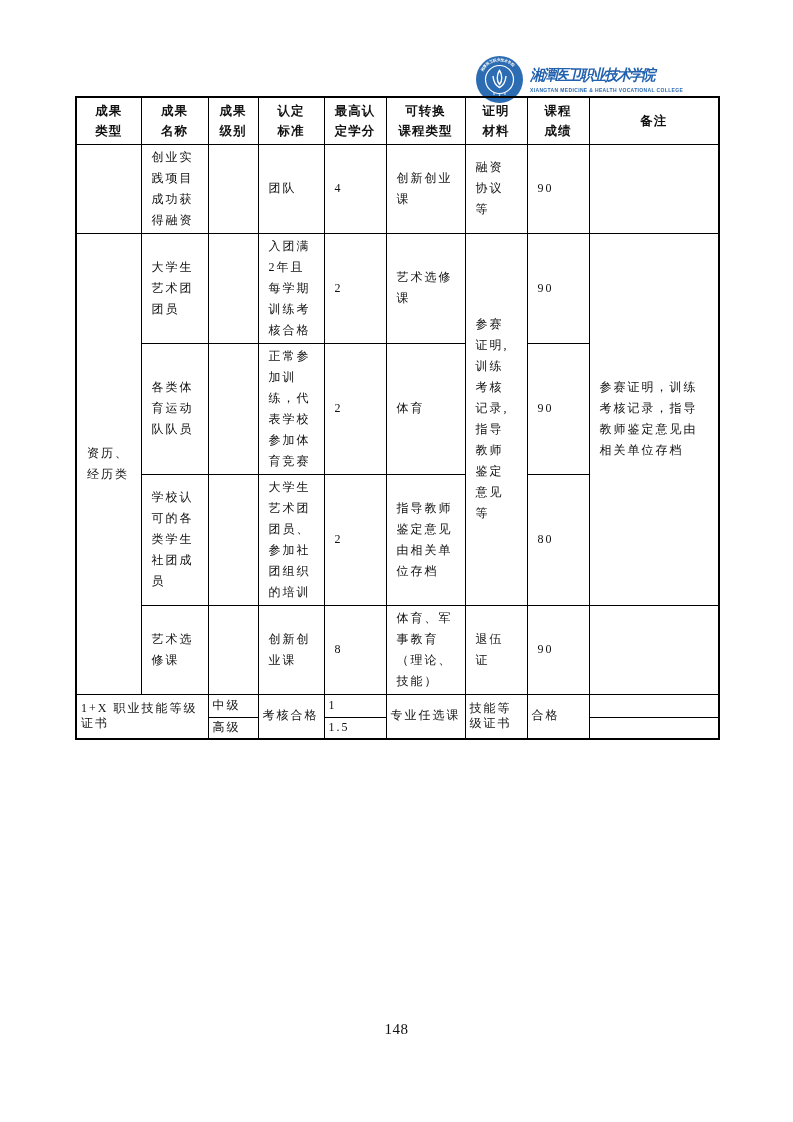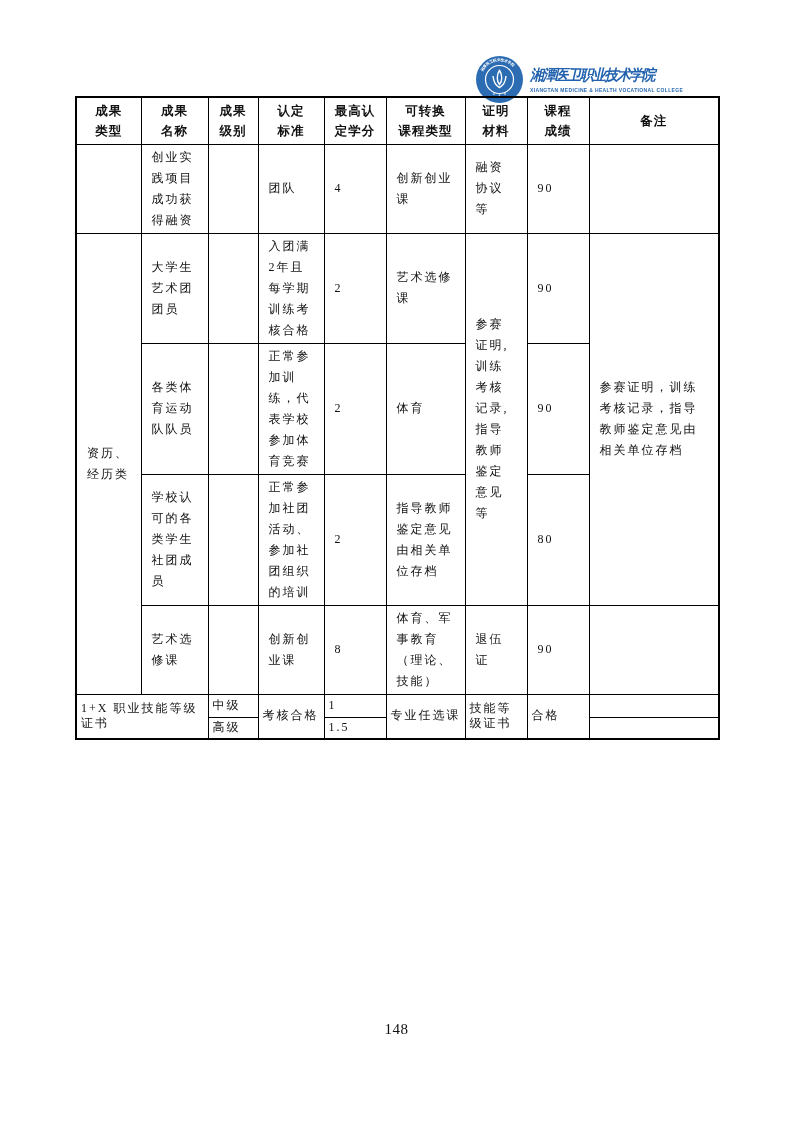--- a/index.html
+++ b/index.html
@@ -173,21 +173,21 @@
       <td></td>
       <td class="j">正常参加训练，代表学校参加体育竞赛</td>
       <td class="c">2</td>
       <td class="j">体育</td>
       <td class="c">90</td>
     </tr>
 
     <tr style="height:123px">
       <td class="j">学校认可的各类学生社团成员</td>
       <td></td>
-      <td class="j">正常参加社团活动、参加社团组织的培训</td>
+      <td class="j">大学生艺术团团员、参加社团组织的培训</td>
       <td class="c">2</td>
       <td class="j">指导教师鉴定意见由相关单位存档</td>
       <td class="c">80</td>
     </tr>
 
     <tr style="height:62px">
       <td class="j">艺术选修课</td>
       <td></td>
       <td class="j">创新创业课</td>
       <td class="c">8</td>

